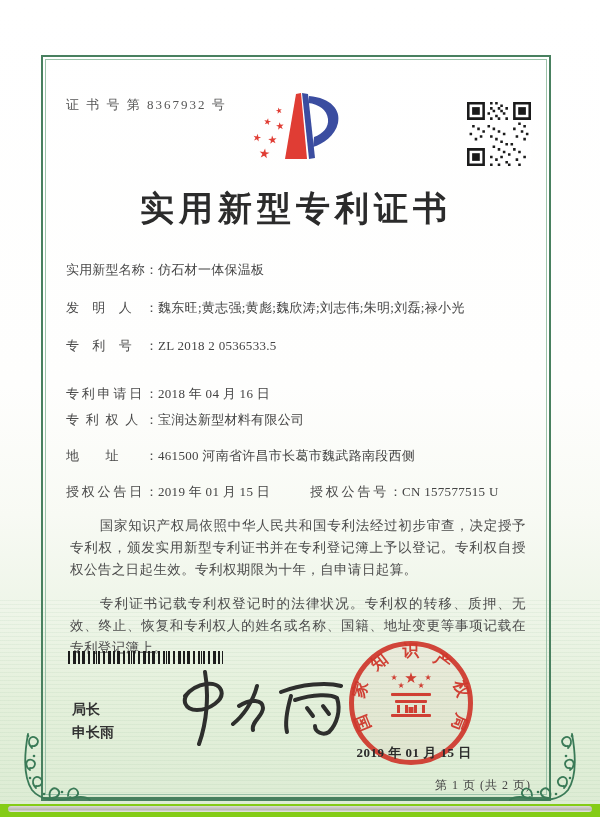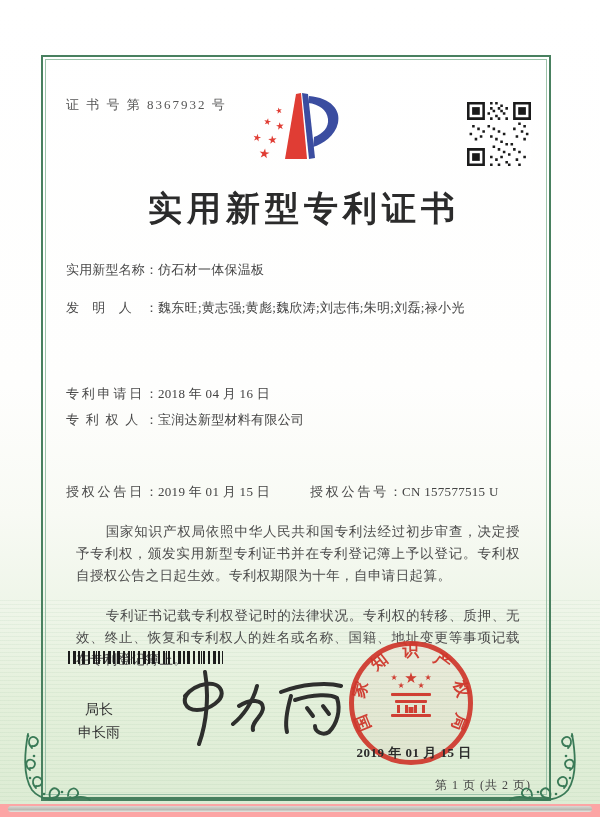--- a/index.html
+++ b/index.html
@@ -1,41 +1,41 @@
 <!DOCTYPE html>
 <html><head>
 <meta charset="utf-8">
 <style>
   html,body{margin:0;padding:0;background:#ffffff;}
-  .stage{position:relative;width:600px;height:817px;overflow:hidden;background:#fca5a5;
+  .stage{position:relative;width:600px;height:817px;overflow:hidden;background:#84cc16;
          font-family:"Liberation Serif","DejaVu Serif",serif;}
   .paper{position:absolute;left:0;top:0;width:600px;height:804px;
          background:linear-gradient(180deg,#ffffff 0%,#fefefd 48%,#f8faf4 64%,#eef5e8 76%,#e4f0db 87%,#ddecd4 100%);}
   .guilloche{position:absolute;left:0;top:600px;width:600px;height:204px;opacity:.55;pointer-events:none;
          background:repeating-linear-gradient(180deg,rgba(120,170,130,.16) 0 1px,rgba(255,255,255,0) 1px 4px);}
   .frame{position:absolute;left:41px;top:55px;width:510px;height:746px;
          border:2px solid #48805f;border-bottom-width:4px;box-sizing:border-box;}
   .frame-inner{position:absolute;left:2px;top:2px;right:2px;bottom:2px;border:1px solid #9cc3aa;}
   .page-edge{position:absolute;left:8px;top:806px;width:584px;height:6px;border-radius:3px;
          background:linear-gradient(180deg,#d9d9d4,#b9b9b2 60%,#e9e9e4);filter:blur(.6px);}
   .certno{position:absolute;left:66px;top:96px;font-size:13px;letter-spacing:2px;color:#555;}
   .title{position:absolute;left:41px;top:186px;width:510px;text-align:center;
-         font-size:34px;font-weight:600;color:#2b2b2b;letter-spacing:5px;padding-left:8px;}
+         font-size:34px;font-weight:600;color:#2b2b2b;letter-spacing:5px;}
   .row{position:absolute;left:66px;width:474px;display:flex;align-items:baseline;color:#4a4a4a;}
   .lbl{flex:0 0 92px;font-size:13px;text-align:justify;text-align-last:justify;white-space:nowrap;color:#4a4a4a;}
   .val{font-size:13px;letter-spacing:.3px;white-space:nowrap;color:#434343;}
   .val1{flex:0 0 152px;}
   .paras{position:absolute;left:58px;top:503px;width:480px;color:#4c4c4c;}
-  .paras p{margin:18px;font-size:13.5px;line-height:22px;text-indent:2.2em;text-align:justify;letter-spacing:.4px;}
+  .paras p{margin:12px;font-size:13.5px;line-height:22px;text-indent:2.2em;text-align:justify;letter-spacing:.4px;}
   .barcode{position:absolute;left:68px;top:651px;width:155px;height:13px;
          background:repeating-linear-gradient(90deg,#1c1c1c 0 2px,transparent 2px 5px),
                     repeating-linear-gradient(90deg,#1c1c1c 0 1px,transparent 1px 7px);
          background-color:transparent;}
-  .signoff{position:absolute;left:78px;top:698px;font-family:"DejaVu Sans","Liberation Sans",sans-serif;
-         font-weight:normal;font-size:14px;color:#333;line-height:23px;text-align:center;}
+  .signoff{position:absolute;left:72px;top:698px;font-family:"DejaVu Sans","Liberation Sans",sans-serif;
+         font-weight:bold;font-size:14px;color:#333;line-height:23px;}
   .signature{position:absolute;left:165px;top:666px;}
   .seal{position:absolute;left:345px;top:637px;}
   .seal-date{position:absolute;left:354px;top:744px;width:120px;text-align:center;
          font-size:13px;font-weight:bold;color:#2b2b2b;letter-spacing:.5px;}
   .footer{position:absolute;left:41px;top:777px;width:490px;text-align:right;
          font-size:12px;color:#444;letter-spacing:1px;}
   .logo{position:absolute;left:243px;top:86px;}
   .qr{position:absolute;left:467px;top:102px;}
   .ornaments{position:absolute;left:22px;top:726px;}
 </style>
@@ -82,27 +82,35 @@
   <div class="title">实用新型专利证书</div>
 
   <div class="row" style="top:261px">
     <span class="lbl">实用新型名称：</span>
     <span class="val">仿石材一体保温板</span>
   </div>
   <div class="row" style="top:299px">
     <span class="lbl">发明人：</span>
     <span class="val">魏东旺;黄志强;黄彪;魏欣涛;刘志伟;朱明;刘磊;禄小光</span>
   </div>
+  <div class="row" style="top:337px">
+    <span class="lbl">专利号：</span>
+    <span class="val">ZL 2018 2 0536533.5</span>
+  </div>
   <div class="row" style="top:385px">
     <span class="lbl">专利申请日：</span>
     <span class="val">2018 年 04 月 16 日</span>
   </div>
   <div class="row" style="top:411px">
     <span class="lbl">专利权人：</span>
     <span class="val">宝润达新型材料有限公司</span>
+  </div>
+  <div class="row" style="top:447px">
+    <span class="lbl">地址：</span>
+    <span class="val">461500 河南省许昌市长葛市魏武路南段西侧</span>
   </div>
   <div class="row" style="top:483px">
     <span class="lbl">授权公告日：</span>
     <span class="val val1">2019 年 01 月 15 日</span>
     <span class="lbl">授权公告号：</span>
     <span class="val">CN 157577515 U</span>
   </div>
 
   <div class="paras">
     <p>国家知识产权局依照中华人民共和国专利法经过初步审查，决定授予专利权，颁发实用新型专利证书并在专利登记簿上予以登记。专利权自授权公告之日起生效。专利权期限为十年，自申请日起算。</p>

